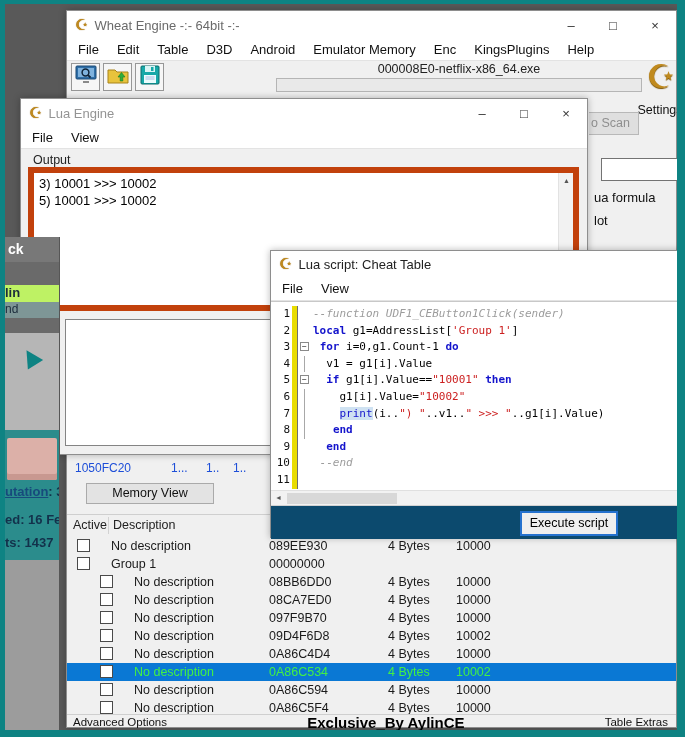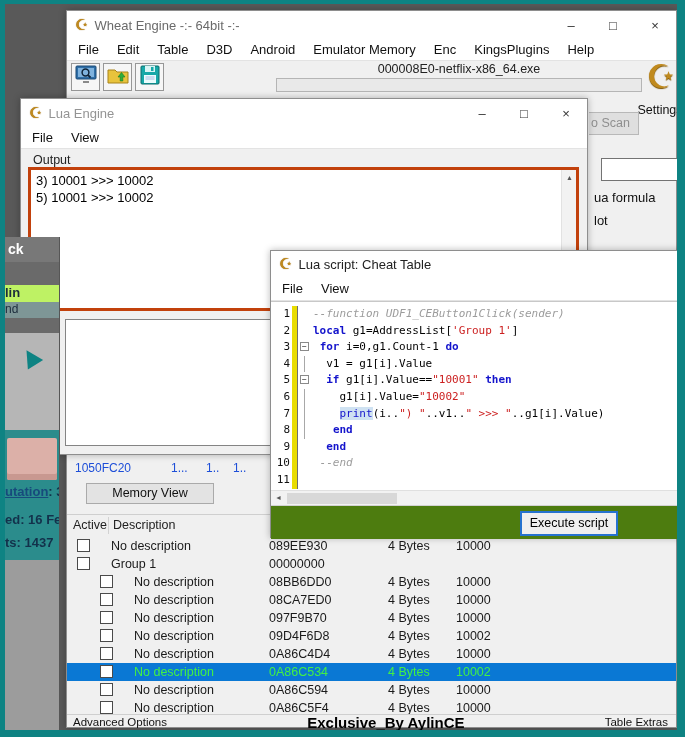--- a/index.html
+++ b/index.html
@@ -54,21 +54,21 @@
   .c-val{ position:absolute; top:2px; left:389px; }
   .bbar{ position:absolute; left:0; right:0; bottom:0; height:13px; border-top:1px solid #cfcfcf; background:#f0f0f0; display:flex; align-items:flex-start; font-size:11.5px; color:#111; overflow:visible; }
   .bbar-left{ margin-left:6px; margin-top:1px; }
   .bbar-center{ flex:1; text-align:center; font-weight:bold; font-size:15px; margin-top:-1px; color:#000; }
   .bbar-right{ margin-right:8px; margin-top:1px; }
 
   
   #lua-engine-win{ left:20px; top:98px; width:568px; height:357px; z-index:3; }
   #lua-engine-win .win-title{ color:#949494; }
   .output-label{ position:absolute; left:12px; top:54px; font-size:12.5px; color:#222; }
-  .output-box{ position:absolute; left:7px; top:68px; width:551px; height:144px; background:#fff; border:3px solid #c2410c; }
+  .output-box{ position:absolute; left:7px; top:68px; width:551px; height:144px; background:#fff; border:6px solid #c2410c; }
   .outline{ font-size:13px; line-height:17px; padding-left:5px; color:#000; white-space:pre; }
   .output-inner{ padding-top:2px; }
   .vscroll{ position:absolute; right:0; top:0; bottom:0; width:15px; background:#f2f2f2; border-left:1px solid #e2e2e2; }
   .vs-up,.vs-down{ position:absolute; left:0; width:15px; height:15px; font-size:7px; color:#555; text-align:center; line-height:15px; }
   .vs-up{ top:0; } .vs-down{ bottom:0; }
   .lower-box{ position:absolute; left:44px; top:220px; width:514px; height:127px; background:#fff; border:1px solid #848484; }
 
   
   #lua-script-win{ left:270px; top:250px; width:414px; height:288px; z-index:5; }
   #lua-script-win .titlebar{ height:26px; }
@@ -83,21 +83,21 @@
   .fold.line::after{ content:""; position:absolute; left:6px; top:0; bottom:0; width:1px; background:#a8a8a8; }
   .foldbox{ position:absolute; left:2px; top:3px; width:9px; height:9px; border:1px solid #8a8a8a; background:#fff; font-size:8px; line-height:7px; text-align:center; color:#333; }
   .codetext{ white-space:pre; font-size:11px; line-height:16.6px; color:#000; padding-left:3px; }
   .tk-kw{ color:#1414cc; font-weight:bold; }
   .tk-str{ color:#cc2020; }
   .tk-com{ color:#9c9c9c; font-style:italic; }
   .tk-fn{ color:#1414cc; background:#cfe2f2; }
   .hscroll{ position:absolute; left:0; top:239px; width:100%; height:15px; background:#f2f2f2; border-top:1px solid #e0e0e0; }
   .hs-left{ position:absolute; left:0; top:0; width:15px; height:14px; font-size:7px; color:#555; text-align:center; line-height:14px; }
   .hs-thumb{ position:absolute; left:16px; top:2px; width:110px; height:11px; background:#d8d8d8; }
-  .script-panel{ position:absolute; left:0; top:254px; width:100%; height:34px; background:#4d7c0f; border-top:1px solid #d2d2d2; }
+  .script-panel{ position:absolute; left:0; top:254px; width:100%; height:34px; background:#0c4a6e; border-top:1px solid #d2d2d2; }
   .exec-btn{ position:absolute; left:249px; top:5px; width:98px; height:25px; background:#efefef; border:2px solid #2572cf; font-size:12.5px; color:#000; text-align:center; padding-top:3px; }
 
   
   #browser-panel{ position:absolute; left:4px; top:237px; width:56px; height:495px; z-index:4; border-right:1px solid #565656; }
   .bp-sec{ position:relative; width:100%; overflow:hidden; }
   .bp-s1{ height:25px; background:#787878; }
   .bp-ck{ position:absolute; left:4px; top:4px; color:#ffffff; font-weight:bold; font-size:14px; }
   .bp-s2{ height:23px; background:#6a6a6a; }
   .bp-s3{ height:17px; background:#bef264; }
   .bp-lin{ position:absolute; left:1px; top:0; color:#1b2b3b; font-weight:bold; font-size:13px; }

